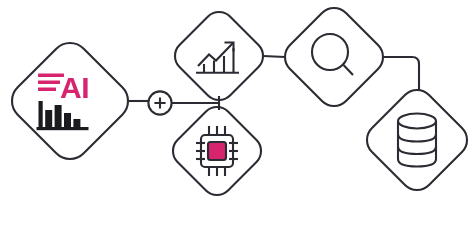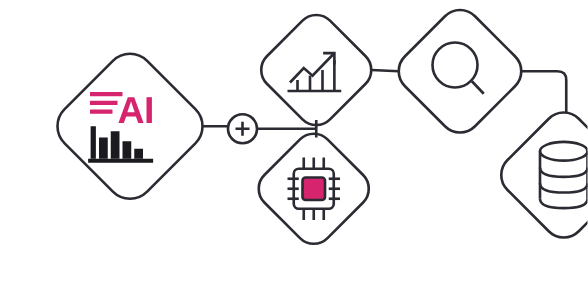--- a/index.html
+++ b/index.html
@@ -12,21 +12,20 @@
     width: 470px;
     height: 206px;
     overflow: hidden;
     font-family: "Liberation Sans", sans-serif;
   }
   #diagram-root {
     position: relative;
     width: 422px;
     height: 206px;
     background: #ffffff;
-    padding-left: 34px;
   }
   #diagram-svg {
     display: block;
     width: 470px;
     height: 206px;
   }
   .node-shape {
     fill: none;
     stroke: #2b2b33;
     stroke-width: 2.1;

